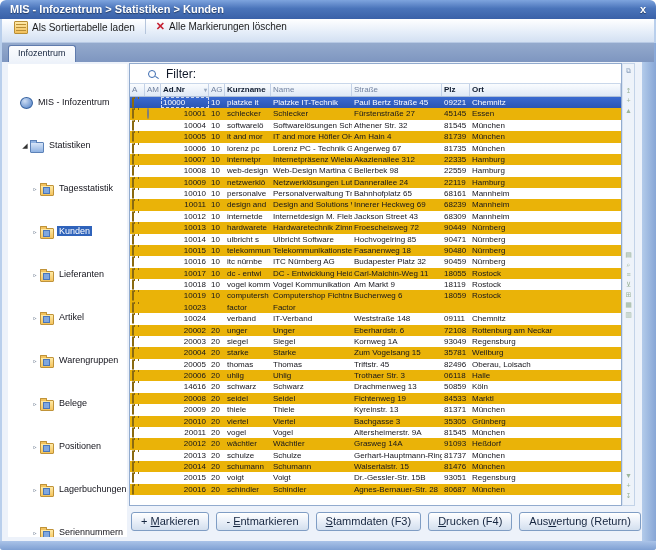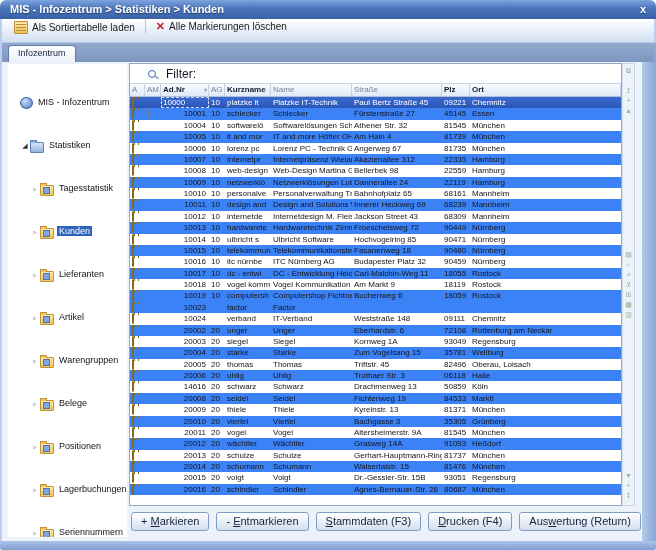--- a/index.html
+++ b/index.html
@@ -53,21 +53,21 @@
   .mag{width:6px;height:6px;border:1px solid #3a6ab0;border-radius:50%;position:relative;margin-right:10px;}
   .mag::after{content:"";position:absolute;width:4px;height:1px;background:#3a6ab0;right:-4px;bottom:-1px;transform:rotate(35deg);}
   .hrow{display:flex;height:12px;background:linear-gradient(#fafcfe,#dfe9f6);border-bottom:1px solid #aebfd8;font-size:8px;color:#7383a0;}
   .hcell{border-right:1px solid #c3d1e6;padding:0 2px;line-height:12px;overflow:hidden;white-space:nowrap;position:relative;box-sizing:border-box;flex:none;}
   .hcell.strong{color:#101c30;font-weight:bold;}
   .sortg{position:absolute;right:1px;top:0;font-size:6px;color:#98a8c0;}
   .c0{width:15px;}.c1{width:16px;}.c2{width:48px;}.c3{width:16px;}.c4{width:46px;}
   .c5{width:81px;}.c6{width:90px;}.c7{width:28px;}.c8{flex:1 1 auto;width:auto;}
   .tbody{position:relative;}
   .trow{display:flex;height:11.38px;line-height:11.38px;font-size:8px;color:#15151c;}
-  .trow.alt{background:#3b82f6;}
+  .trow.alt{background:#eab308;}
   .trow.sel{background:linear-gradient(#3a6ad0,#2b56b4);color:#fff;}
   .tcell{padding:0 2px;overflow:hidden;white-space:nowrap;box-sizing:border-box;flex:none;}
   .tcell.c2{text-align:right;padding-right:3px;}
   .tcell.c3{text-align:right;padding-right:5px;}
   .sel .tcell.c2{text-align:left;outline:1px dashed #cfd9f0;outline-offset:-1px;}
   .lock{width:7px;height:6px;background:linear-gradient(#ffd24a,#e2a31e);border:1px solid #8a6a10;border-radius:1px;position:relative;margin:3px auto 0;}
   .lock::before{content:"";position:absolute;left:1px;top:-3px;width:3px;height:3px;border:1px solid #8a6a10;border-bottom:none;border-radius:2px 2px 0 0;}
   .dot{width:6px;height:6px;border-radius:50%;background:radial-gradient(circle at 35% 30%,#f2f2f2,#9a9a9a);border:1px solid #7d7d7d;margin:2px auto 0;}
   
   .strip{position:absolute;left:622px;top:63px;width:13px;height:443px;background:#eef3fa;border:1px solid #c3d3e8;border-left:1px solid #d7e2f1;box-sizing:border-box;}

